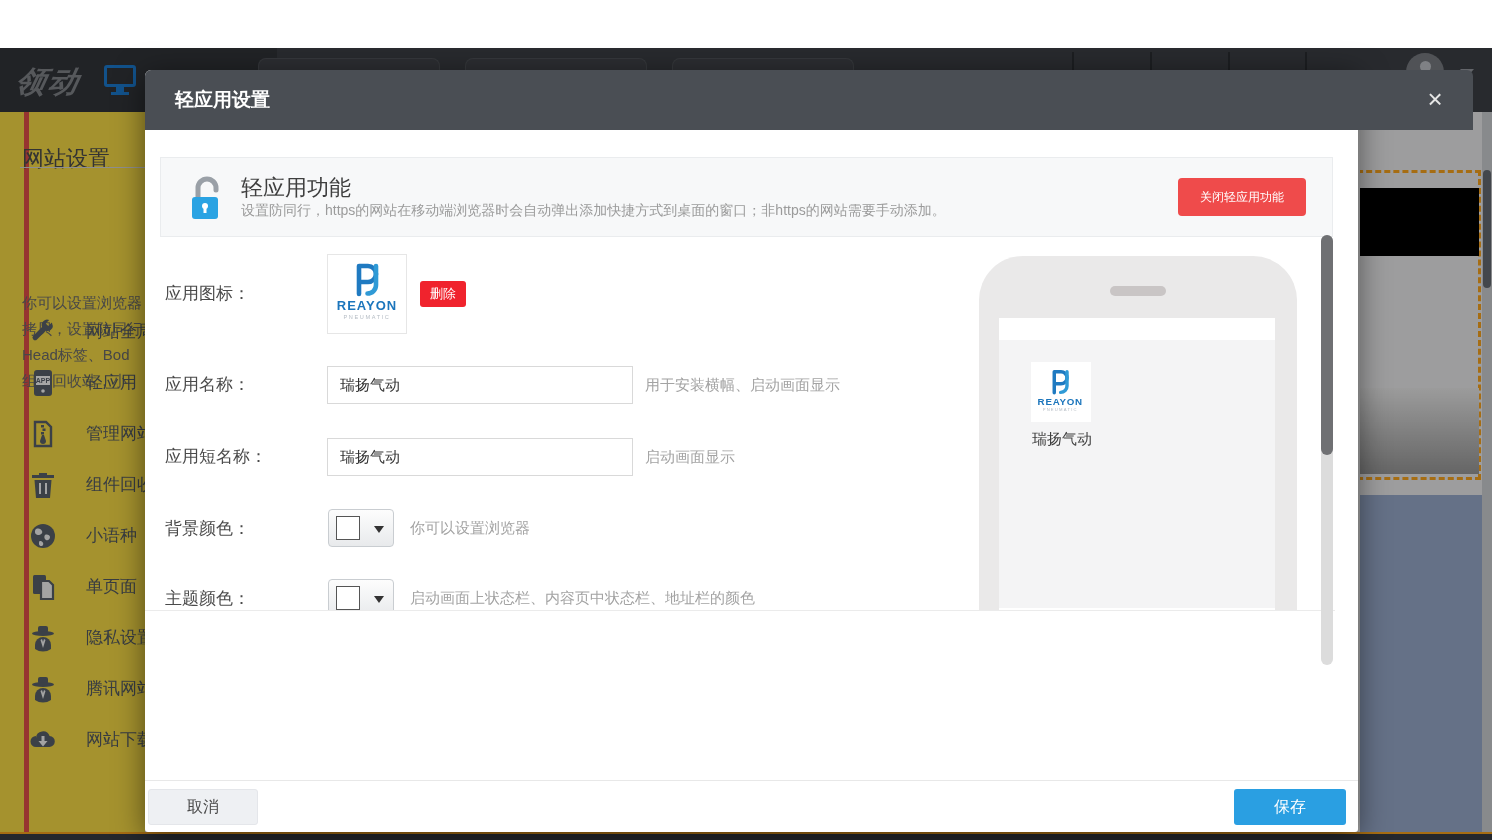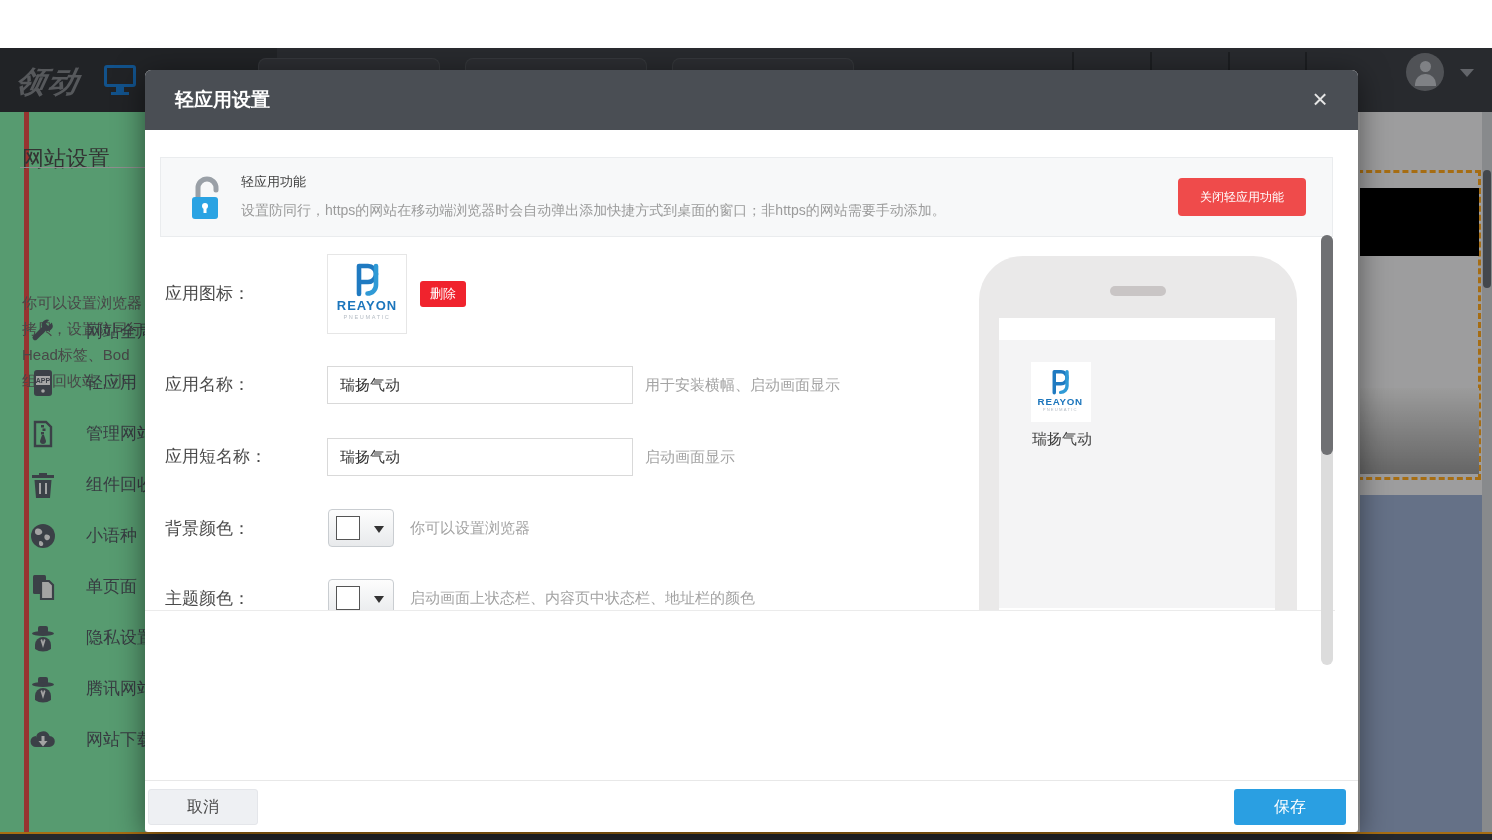--- a/index.html
+++ b/index.html
@@ -18,21 +18,21 @@
   .mon-stand{position:absolute;left:12px;top:22px;width:8px;height:5px;background:#1c7fd6;}
   .mon-base{position:absolute;left:7px;top:27px;width:18px;height:3px;background:#1c7fd6;}
   .ghost-tab{top:10px;height:54px;width:182px;background:#44474d;border:1px solid #53565c;border-bottom:none;border-radius:8px 8px 0 0;}
   .hdr-sep{top:4px;width:2px;height:58px;background:#2c2e33;}
   .avatar{left:1406px;top:5px;width:38px;height:38px;border-radius:50%;background:#7c7f85;overflow:hidden;}
   .av-head{position:absolute;left:14px;top:8px;width:11px;height:11px;border-radius:50%;background:#c3c7cd;}
   .av-body{position:absolute;left:9px;top:21px;width:21px;height:12px;border-radius:10px 10px 0 0;background:#c3c7cd;}
   .caret{left:1460px;top:21px;width:0;height:0;border-left:7px solid transparent;border-right:7px solid transparent;border-top:8px solid #989ca3;}
 
   
-  .sidebar{left:0;top:112px;width:145px;height:721px;background:#86efac;overflow:hidden;padding-left:24px;}
+  .sidebar{left:0;top:112px;width:145px;height:721px;background:#fde047;overflow:hidden;padding-left:24px;}
   .side-edge{left:0;top:0;width:5px;height:721px;background:#e8514b;}
   .side-title{position:absolute;left:22px;top:14px;font-size:22px;color:#4f4f4f;font-weight:500;}
   .side-div{position:absolute;left:20px;top:55px;width:125px;height:1px;background:#dcdcdc;}
   .side-desc{position:absolute;left:22px;width:130px;font-size:15px;color:#6f6f6f;white-space:nowrap;overflow:hidden;}
   .side-item{position:absolute;left:0;width:145px;height:40px;cursor:pointer;}
   .si-ic{position:absolute;left:28px;top:5px;width:30px;height:30px;}
   .si-lb{position:absolute;left:86px;top:8px;font-size:17px;color:#565d66;white-space:nowrap;}
 
   
   .rstrip{left:1360px;top:112px;width:132px;height:721px;background:#f2f2f3;overflow:hidden;}
@@ -43,25 +43,25 @@
   .page-scroll{left:1482px;top:112px;width:10px;height:721px;background:#d2d4d7;}
   .page-thumb{left:1483px;top:170px;width:8px;height:118px;background:#686e76;border-radius:4px;}
   .orange-line{left:0;top:832px;width:1492px;height:2px;background:#ffa81e;}
   .bottom-bar{left:0;top:834px;width:1492px;height:6px;background:#3a3e46;}
 
   .dim{left:0;top:48px;width:1492px;height:792px;background:rgba(0,0,0,0.35);}
 
   
   .modal{left:145px;top:70px;width:1213px;height:762px;background:#fff;border-radius:6px 6px 3px 3px;
          box-shadow:0 6px 30px rgba(0,0,0,.5);}
-  .m-header{position:absolute;left:0;top:0;width:1213px;height:60px;background:#4a4e54;border-radius:6px 6px 0 0;}
+  .m-header{position:absolute;left:0;top:0;width:1328px;height:60px;background:#4a4e54;border-radius:6px 6px 0 0;}
   .m-title{position:absolute;left:30px;top:0;line-height:60px;color:#fff;font-size:19px;font-weight:bold;}
   .m-close{position:absolute;right:22px;top:13px;width:32px;height:32px;color:#e6e6e6;font-size:26px;line-height:32px;text-align:center;cursor:pointer;}
   .banner{position:absolute;left:15px;top:87px;width:1173px;height:80px;background:#f7f8f9;border:1px solid #eaecee;}
-  .b-title{position:absolute;left:80px;top:15px;font-size:13px;color:#3f3f3f;}
+  .b-title{position:absolute;left:80px;top:15px;font-size:22px;color:#3f3f3f;}
   .b-desc{position:absolute;left:80px;top:44px;font-size:14px;color:#9b9b9b;}
   .b-action{position:absolute;right:26px;top:20px;height:38px;padding:0 22px;background:#ef4b4b;color:#fff;
             font-size:12px;border:none;border-radius:4px;cursor:pointer;}
   .lock{position:absolute;left:25px;top:17px;}
 
   .viewport{position:absolute;left:0;top:165px;width:1190px;height:376px;overflow:hidden;border-bottom:1px solid #ebebeb;}
   .flabel{position:absolute;left:20px;width:140px;text-align:left;font-size:17px;color:#4a4a4a;}
   .fhint{position:absolute;font-size:15px;color:#a3a3a3;white-space:nowrap;}
   .icon-box{position:absolute;left:182px;top:19px;width:80px;height:80px;background:#fff;border:1px solid #e6e6e6;}
   .del-btn{position:absolute;left:275px;top:46px;height:26px;padding:0 10px;background:#f0232d;color:#fff;

